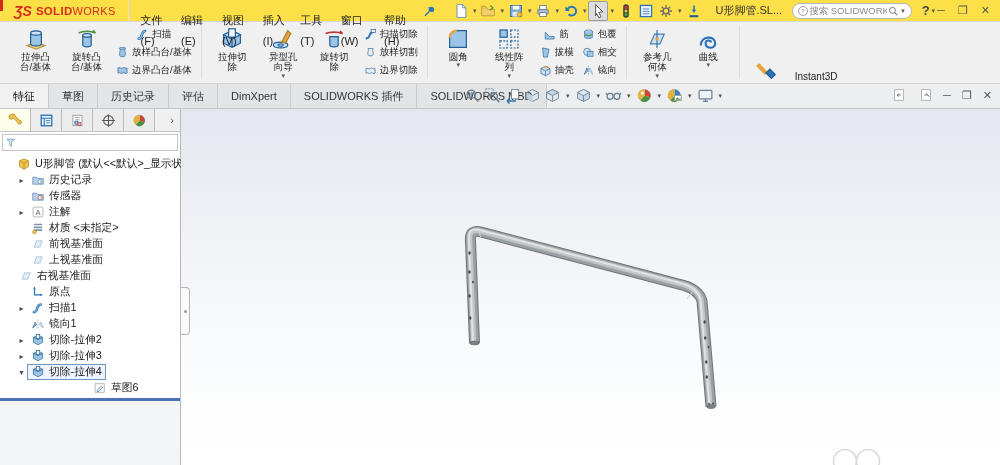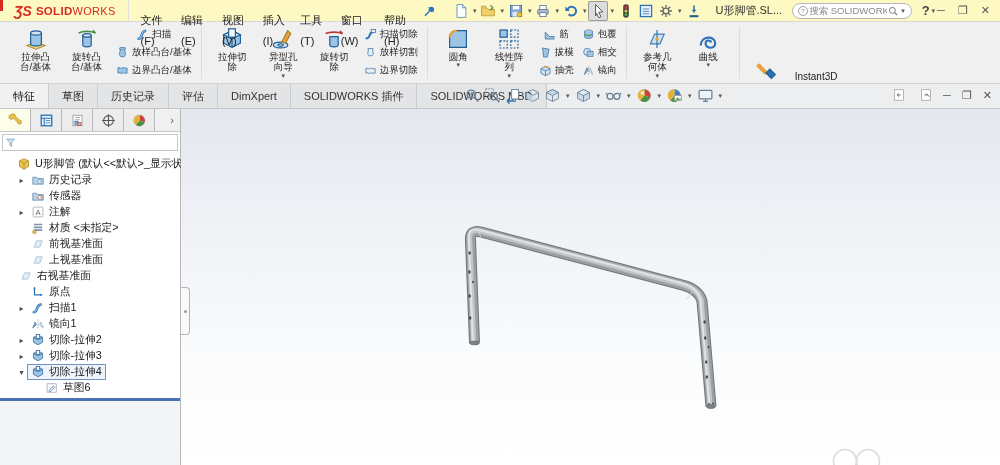--- a/index.html
+++ b/index.html
@@ -1,21 +1,21 @@
 <!DOCTYPE html>
 <html style="--brand-red: #d62b1f; --sel-border: #6f93bd; --sel-bg: #edf4fb; --rollback: #4a72b8; --vp-top: #e4e7ee; --vp-bottom: #ffffff;"><head>
 <meta charset="utf-8">
 <style>
   * { margin:0; padding:0; box-sizing:border-box; }
   html,body { width:1000px; height:465px; overflow:hidden;
     font-family:"Liberation Sans","DejaVu Sans",sans-serif; font-size:11px; color:#222; }
   .app { position:relative; width:1000px; height:465px; background:#f0f0f0; }
 
   
-  .titlebar { position:relative; height:22px; background:#fef9c3; border-bottom:1px solid #d8d8d8;
+  .titlebar { position:relative; height:22px; background:#fde047; border-bottom:1px solid #d8d8d8;
     display:flex; align-items:center; }
   .corner-mark { position:absolute; left:0; top:0; width:3px; height:11px; background:var(--brand-red); }
   .logo { height:100%; display:flex; align-items:center; padding:0 12px 0 14px; border-right:1px solid #e0e0e0; }
   .logo-mark { color:var(--brand-red); font-style:italic; font-weight:bold; font-size:14px; margin-right:4px; }
   .logo-solid { color:var(--brand-red); font-weight:bold; font-size:11.5px; letter-spacing:.3px; }
   .logo-works { color:var(--brand-red); font-weight:normal; font-size:11px; letter-spacing:.3px; }
   .menubar { display:flex; height:100%; margin-left:6px; }
   .menu-item { padding:10px 6px; line-height:21px; font-size:11px; color:#222; cursor:default; }
   .icon16 { width:16px; height:16px; display:inline-block; }
   .icon16 svg,.icon12 svg,.icon13 svg,.iconbig svg,.icon14 svg { width:100%; height:100%; display:block; }
@@ -770,21 +770,21 @@
             <span class="tarrow">▾</span>
             <span class="node">
               <span class="ticon"><svg viewBox="0 0 20 20">
                   <path d="M10 3 16.5 6.2v7L10 16.8 3.5 13.2v-7z" fill="#9cc4e4" stroke="#1f5e98"></path>
                   <path d="M3.5 6.2 10 9.4l6.5-3.2" fill="none" stroke="#1f5e98"></path>
                   <rect x="7.5" y="2" width="5" height="6" fill="#f5f8fa" stroke="#1f5e98"></rect>
                 </svg></span>
               <span class="tlabel">切除-拉伸4</span>
             </span>
           </div>
-          <div class="trow" style="padding-left: 30px;">
+          <div class="trow" style="padding-left: 30px; margin-left: 48px;">
             <span class="tarrow"></span>
             <span class="node">
               <span class="ticon"><svg viewBox="0 0 20 20">
                   <rect x="3" y="4" width="13" height="12" fill="#fff" stroke="#9a9a9a"></rect>
                   <path d="M6 13l6-6 2 2-6 6H6z" fill="#e4eef7" stroke="#2b74b8" stroke-width="0.9"></path>
                 </svg></span>
               <span class="tlabel">草图6</span>
             </span>
           </div>
         </div>

